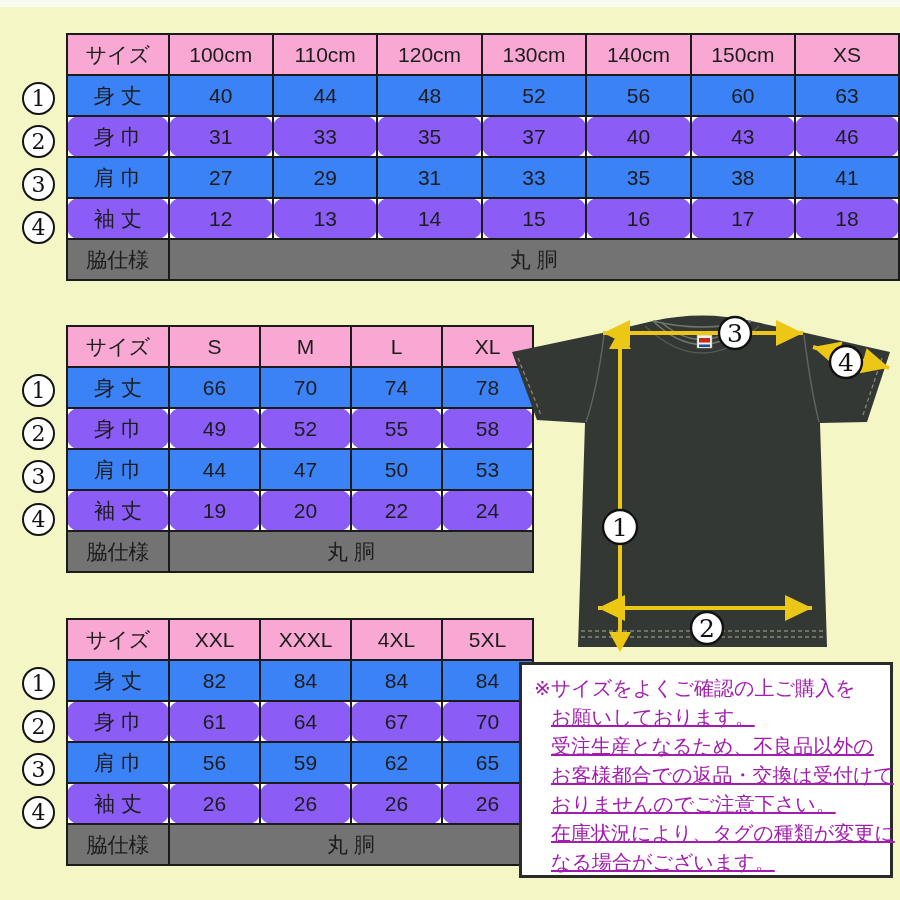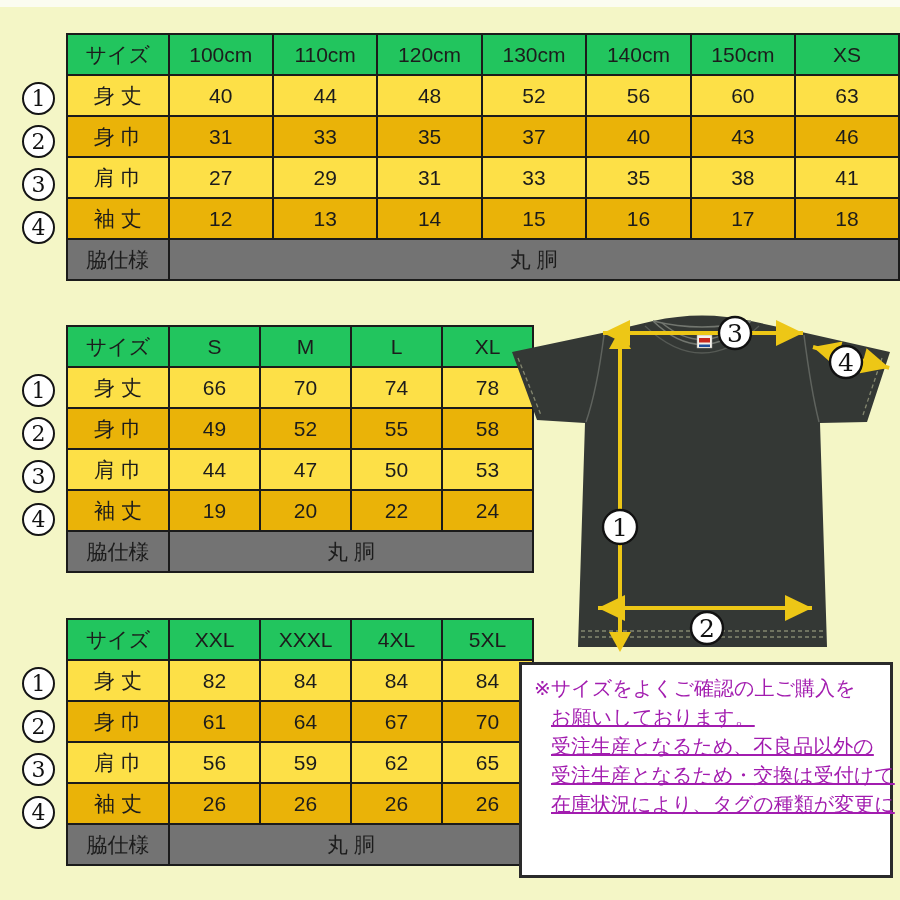--- a/index.html
+++ b/index.html
@@ -8,23 +8,23 @@
     background:#f4f6c6;
     font-family:"Liberation Sans","DejaVu Sans",sans-serif;
   }
   .top-strip{position:absolute;top:0;left:0;width:900px;height:7px;background:#fbfcf0;}
   .table-wrap{position:absolute;}
   table.size-table{border-collapse:collapse;border:2px solid #1b1b1b;background:#fff;}
   table.size-table td{
     border:2px solid #1b1b1b;text-align:center;vertical-align:middle;
     height:39px;padding:0 2px;font-size:21px;color:#1c1c1c;white-space:nowrap;
   }
-  table.size-table td.hdr{background:#22c55e;}
-  tr.row-gray td{background:#eab308;}
-  tr.row-white td{background:#fde047;}
+  table.size-table td.hdr{background:#f9a8d4;}
+  tr.row-gray td{background:#8b5cf6;border-radius:12px;}
+  tr.row-white td{background:#3b82f6;}
   tr.row-spec td{background:#737373;}
   .marker{
     position:absolute;left:-44px;width:29px;height:29px;border-radius:50%;
     background:#fff;border:2px solid #141414;
     display:flex;align-items:center;justify-content:center;
     font-family:"DejaVu Serif","Liberation Serif",serif;
     font-size:22px;color:#111;line-height:1;
   }
   .notice-box{
     position:absolute;left:519px;top:662px;width:374px;height:216px;
@@ -269,16 +269,18 @@
     <circle cx="202" cy="328" r="16" fill="#fff" stroke="#111" stroke-width="2.4"></circle>
     <text class="circ-num" x="202" y="337">2</text>
   </g>
 </svg>
 
 <div class="notice-box">
   <div id="notice-lines">
       <div class="notice-line">※サイズをよくご確認の上ご購入を</div>
       <div class="notice-line indent">お願いしております。</div>
       <div class="notice-line indent">受注生産となるため、不良品以外の</div>
-      <div class="notice-line indent">受注生産となるため・交換は受付けて</div>
+      <div class="notice-line indent">お客様都合での返品・交換は受付けて</div>
+      <div class="notice-line indent">おりませんのでご注意下さい。</div>
       <div class="notice-line indent">在庫状況により、タグの種類が変更に</div>
+      <div class="notice-line indent">なる場合がございます。</div>
     </div>
 </div>
 
 </body></html>

